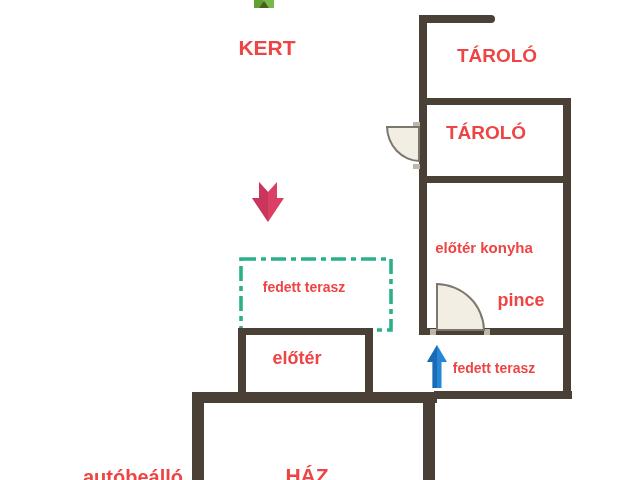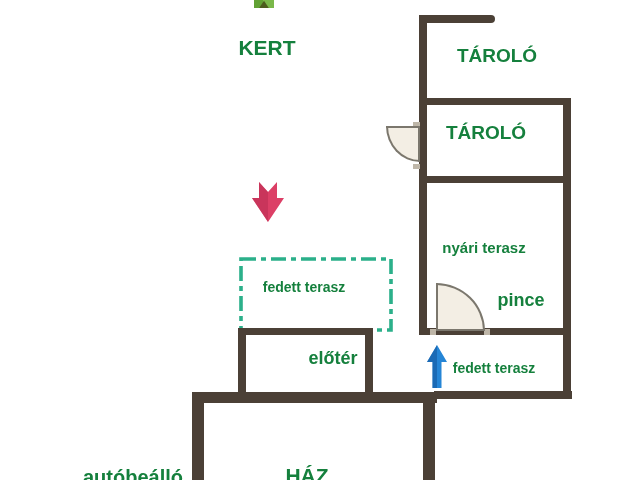--- a/index.html
+++ b/index.html
@@ -3,21 +3,21 @@
 <meta charset="utf-8">
 <style>
   html,body{margin:0;padding:0;}
   body{
     width:640px;height:480px;position:relative;overflow:hidden;
     background:#ffffff;
     font-family:"Liberation Sans", sans-serif;
   }
   .wall{position:absolute;background:#4b4036;}
   .lbl{
-    position:absolute;font-weight:bold;color:#15803d;
+    position:absolute;font-weight:bold;color:#ef4444;
     white-space:nowrap;transform:translateX(-50%);line-height:1;
   }
   .door{
     position:absolute;background:#f3eee4;border:2px solid #7b776d;
     box-sizing:border-box;
   }
   .jamb{position:absolute;background:#beb6a8;}
   .abs{position:absolute;}
 </style>
 </head>
@@ -41,40 +41,40 @@
   <div class="wall" style="left:419px;top:15px;width:8px;height:320px;"></div>
   <div class="wall" style="left:419px;top:15px;width:76px;height:8px;border-radius:0 4px 4px 0;"></div>
   <div class="wall" style="left:419px;top:98px;width:152px;height:7px;"></div>
   <div class="wall" style="left:419px;top:176px;width:152px;height:7px;"></div>
   <div class="wall" style="left:563px;top:98px;width:8px;height:301px;"></div>
   <div class="wall" style="left:419px;top:328px;width:152px;height:7px;"></div>
   <div class="wall" style="left:434px;top:391px;width:138px;height:8px;"></div>
 
   <div class="lbl" style="left:497px;top:46px;font-size:19px;">TÁROLÓ</div>
   <div class="lbl" style="left:486px;top:123px;font-size:19px;">TÁROLÓ</div>
-  <div class="lbl" style="left:484px;top:240px;font-size:15px;">nyári terasz</div>
+  <div class="lbl" style="left:484px;top:240px;font-size:15px;">előtér konyha</div>
   <div class="lbl" style="left:521px;top:291px;font-size:18px;">pince</div>
 
   <div class="jamb" style="left:413px;top:122px;width:7px;height:5px;"></div>
   <div class="jamb" style="left:413px;top:164px;width:7px;height:5px;"></div>
   <div class="door" style="left:386px;top:126px;width:34px;height:36px;border-radius:0 0 0 100%;"></div>
 
   <div class="jamb" style="left:430px;top:329px;width:6px;height:6px;"></div>
   <div class="jamb" style="left:484px;top:329px;width:6px;height:6px;"></div>
   <div class="door" style="left:436px;top:283px;width:49px;height:48px;border-radius:0 100% 0 0;"></div>
 
   <svg class="abs" style="left:238px;top:256px;" width="156" height="78" viewBox="0 0 156 78">
     <rect x="3" y="3" width="150" height="71" fill="none" stroke-width="3.6" stroke-dasharray="15 5 5 5" stroke="#2bb08a"></rect>
   </svg>
   <div class="lbl" style="left:304px;top:280px;font-size:14px;">fedett terasz</div>
 
   <div class="wall" style="left:238px;top:328px;width:135px;height:7px;"></div>
   <div class="wall" style="left:238px;top:328px;width:8px;height:64px;"></div>
   <div class="wall" style="left:365px;top:328px;width:8px;height:64px;"></div>
-  <div class="lbl" style="left:297px;top:349px;font-size:18px;margin-left:36px;">előtér</div>
+  <div class="lbl" style="left:297px;top:349px;font-size:18px;">előtér</div>
 
   <svg class="abs" style="left:427px;top:345px;" width="20" height="43" viewBox="0 0 20 43">
     <polygon points="10,0 20,17 14.5,17 14.5,43 5.5,43 5.5,17 0,17" fill="#2585d6"></polygon>
     <polygon points="10,0 0,17 5.5,17 5.5,43 10,43" opacity="0.6" fill="#15599f"></polygon>
   </svg>
   <div class="lbl" style="left:494px;top:361px;font-size:14px;">fedett terasz</div>
 
   <div class="wall" style="left:192px;top:392px;width:245px;height:11px;border-radius:5px 0 0 0;"></div>
   <div class="wall" style="left:192px;top:392px;width:12px;height:88px;"></div>
   <div class="wall" style="left:423px;top:392px;width:12px;height:88px;"></div>

